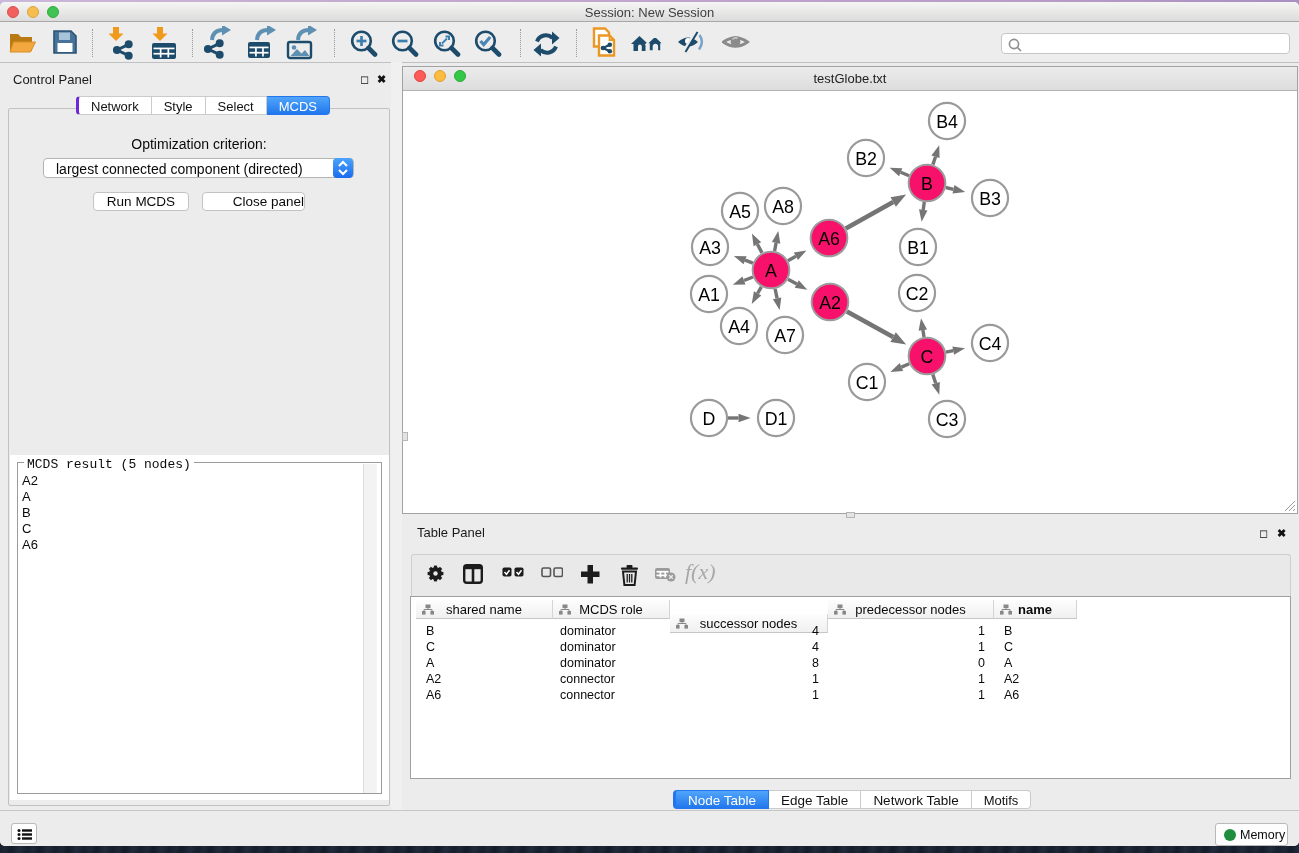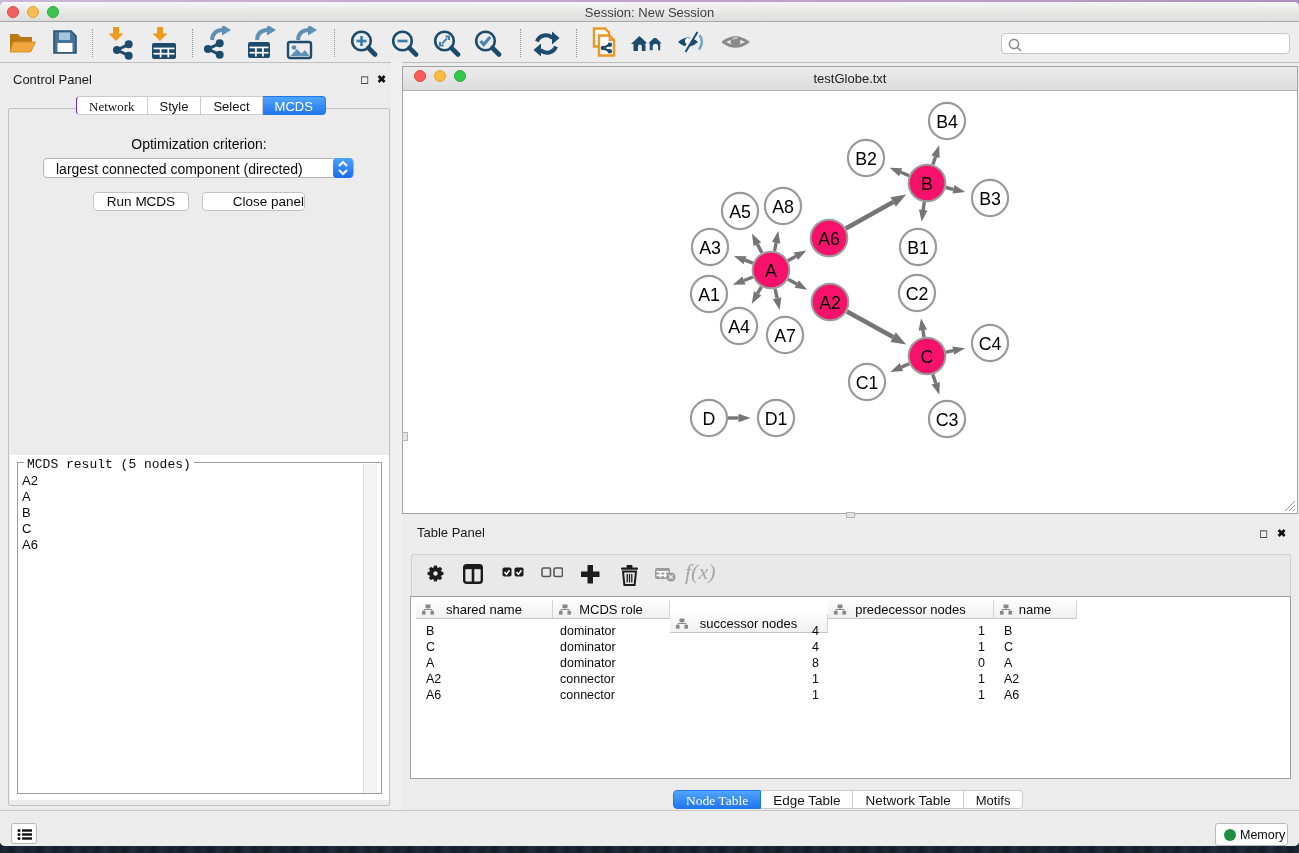--- a/index.html
+++ b/index.html
@@ -15,21 +15,21 @@
 #toolbar { left:0; top:22px; width:1299px; height:41px; background:#ededed; border-bottom:1px solid #c0c0c0; }
 .tsep { position:absolute; top:7px; height:28px; width:0; border-left:1px dotted #9a9a9a; }
 .ticon { position:absolute; top:6px; }
 #searchbox { position:absolute; left:1001px; top:11px; width:289px; height:21px; background:#fff; border:1px solid #c6c6c6; border-radius:4px; }
 
 #cp-title { left:13px; top:72px; font-size:13px; color:#1a1a1a; }
 .winbtns { position:absolute; font-size:11px; color:#111; }
 #cp-box { left:8px; top:108px; width:382px; height:698px; border:1px solid #c2c2c2; background:#ececec; border-radius:2px; }
 .tabrow { position:absolute; display:flex; height:19px; }
 .tabseg { height:19px; line-height:19px; font-size:13px; color:#111; background:#fff; border-top:1px solid #cbcbcb; border-bottom:1px solid #cbcbcb; border-right:1px solid #cbcbcb; text-align:center; padding:0 12px; }
-.tabseg.first { border-left:1px solid #6d28d9; border-radius:4px 0 0 4px;font-family:Liberation Serif, serif; }
+.tabseg.first { border-left:3px solid #6d28d9; border-radius:4px 0 0 4px; }
 .tabseg.last { border-radius:0 4px 4px 0; }
 .tabseg.sel { background:linear-gradient(#50a5f9,#2277ee); color:#fff; border-color:#2277ee; }
 #opt-label { left:0px; top:136px; width:398px; text-align:center; font-size:14px; color:#0a0a0a; }
 #combo { left:43px; top:158px; width:311px; height:20px; background:#fff; border:1px solid #b4b4b4; border-radius:4px; }
 #combo .txt { position:absolute; left:12px; top:2px; font-size:14px; color:#0a0a0a; }
 #combo .step { position:absolute; right:0; top:-1px; width:20px; height:20px; background:linear-gradient(#4ba3fb,#1a6cef); border-radius:4px; }
 .btn { position:absolute; height:19px; background:#fff; border:1px solid #c3c3c3; border-radius:4px; font-size:13.5px; color:#0a0a0a; text-align:center; line-height:17px; }
 
 #mcds-back { left:10px; top:455px; width:379px; height:345px; background:#fff; }
 #mcds-group { left:17px; top:462px; width:365px; height:332px; border:1px solid #9b9b9b; }
@@ -384,21 +384,21 @@
         <rect x="0" y="7" width="3.6" height="3.6" fill="#888"></rect>
         <rect x="8.4" y="7" width="3.6" height="3.6" fill="#888"></rect>
         <path d="M6,4 v2 M2,7 v-1.5 h8 v1.5" fill="none" stroke="#888" stroke-width="1"></path>
       </svg>successor nodes</div>
 <div class="th" style="left:417px;width:166px;top:3px;"><svg style="position:absolute;left:6px;top:4px;" width="12" height="11">
         <rect x="3.5" y="0.5" width="5" height="3.6" fill="#888"></rect>
         <rect x="0" y="7" width="3.6" height="3.6" fill="#888"></rect>
         <rect x="8.4" y="7" width="3.6" height="3.6" fill="#888"></rect>
         <path d="M6,4 v2 M2,7 v-1.5 h8 v1.5" fill="none" stroke="#888" stroke-width="1"></path>
       </svg>predecessor nodes</div>
-<div class="th" style="left:583px;width:83px;top:3px;"><svg style="position:absolute;left:6px;top:4px;" width="12" height="11">
+<div class="th" style="left:583px;width:83px;top:3px;font-weight:bold;"><svg style="position:absolute;left:6px;top:4px;" width="12" height="11">
         <rect x="3.5" y="0.5" width="5" height="3.6" fill="#888"></rect>
         <rect x="0" y="7" width="3.6" height="3.6" fill="#888"></rect>
         <rect x="8.4" y="7" width="3.6" height="3.6" fill="#888"></rect>
         <path d="M6,4 v2 M2,7 v-1.5 h8 v1.5" fill="none" stroke="#888" stroke-width="1"></path>
       </svg>name</div>
 <div class="td" style="left:15px;top:26px;">B</div>
 <div class="td" style="left:149px;top:26px;">dominator</div>
 <div class="td" style="left:300px;width:108px;top:26px;text-align:right;">4</div>
 <div class="td" style="left:480px;width:94px;top:26px;text-align:right;">1</div>
 <div class="td" style="left:593px;top:26px;">B</div>

